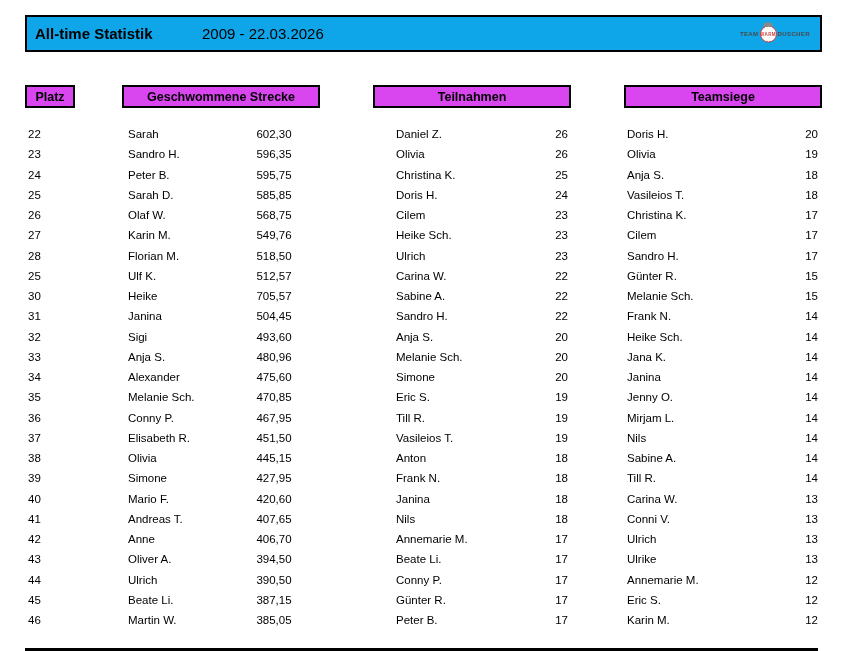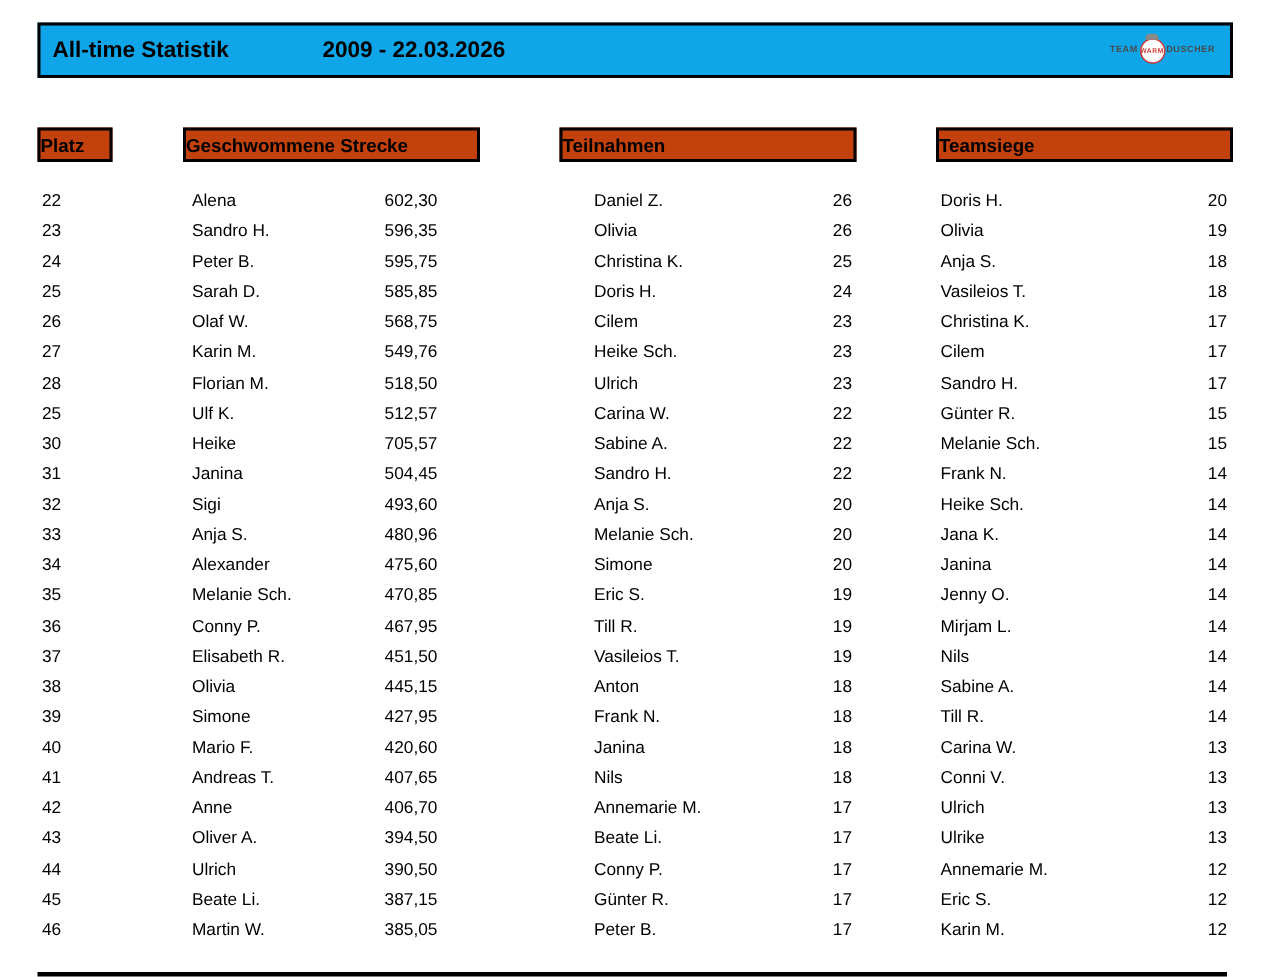--- a/index.html
+++ b/index.html
@@ -10,21 +10,21 @@
     overflow:hidden;
   }
 
   
   .title-box {
     position:absolute; left:25px; top:15px; width:793px; height:33px;
     border:2px solid #000; background:#0ea5e9;
     display:flex; align-items:center;
   }
   .title-text { font-weight:bold; font-size:15px; margin-left:8px; white-space:nowrap; }
-  .date-text  { font-weight:bold; font-size:15px; position:absolute; left:188px; white-space:nowrap; }
+  .date-text  { font-weight:normal; font-size:15px; position:absolute; left:175px; white-space:nowrap; }
 
   
   .logo {
     position:absolute; right:10px; top:50%; transform:translateY(-50%);
     display:flex; align-items:center; gap:1px;
     font-size:6px; font-weight:bold; color:#4a4a4a; letter-spacing:0.4px;
   }
   .logo-circle {
     width:17px; height:17px; border:1.5px solid #cf3b3b; border-radius:50%;
     display:flex; align-items:center; justify-content:center;
@@ -33,22 +33,22 @@
   }
   .shower-icon {
     position:absolute; top:-4px; left:50%; transform:translateX(-50%);
     width:9px; height:4px; background:#8a8a8a;
     border-radius:4px 4px 1px 1px;
   }
 
   
   .hdr {
     position:absolute; top:85px; height:19px;
-    border:2px solid #000; background:#c2410c;
-    display:flex; align-items:center; justify-content:flex-start;
+    border:2px solid #000; background:#d946ef;
+    display:flex; align-items:center; justify-content:center;
     font-weight:bold; font-size:12.5px; white-space:nowrap;
   }
   .hdr-platz    { left:25px;  width:46px; }
   .hdr-strecke  { left:122px; width:194px; }
   .hdr-teil     { left:373px; width:194px; }
   .hdr-sieg     { left:624px; width:194px; }
 
   
   .rows { position:absolute; top:124px; left:0; width:849px; }
   .row  { position:relative; height:20.25px; line-height:20.25px; font-size:11.5px; }
@@ -89,21 +89,21 @@
 <div class="hdr hdr-teil">
   <span>Teilnahmen</span>
 </div>
 <div class="hdr hdr-sieg">
   <span>Teamsiege</span>
 </div>
 
 <div class="rows">
     <div class="row">
       <span class="c-platz">22</span>
-      <span class="c-sname">Alena</span>
+      <span class="c-sname">Sarah</span>
       <span class="c-sval">602,30</span>
       <span class="c-tname">Daniel Z.</span>
       <span class="c-tval">26</span>
       <span class="c-gname">Doris H.</span>
       <span class="c-gval">20</span>
     </div>
     <div class="row">
       <span class="c-platz">23</span>
       <span class="c-sname">Sandro H.</span>
       <span class="c-sval">596,35</span>

